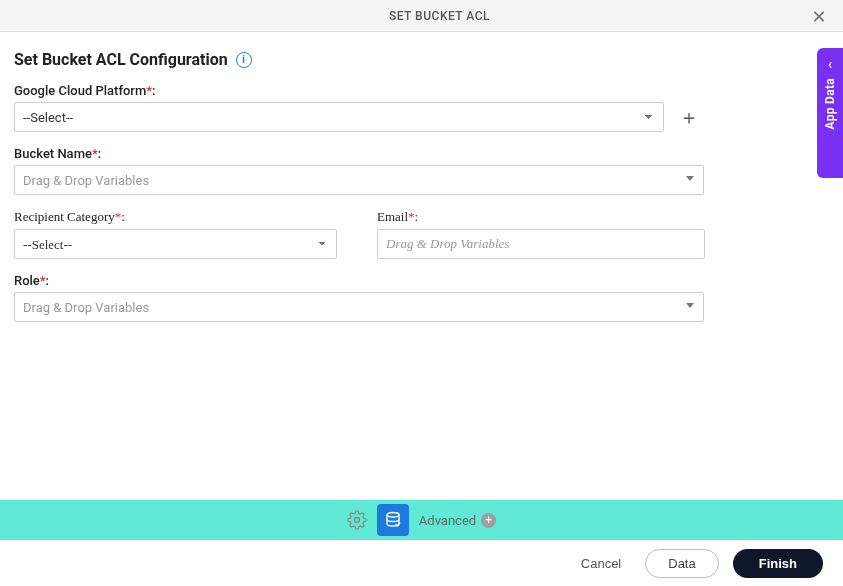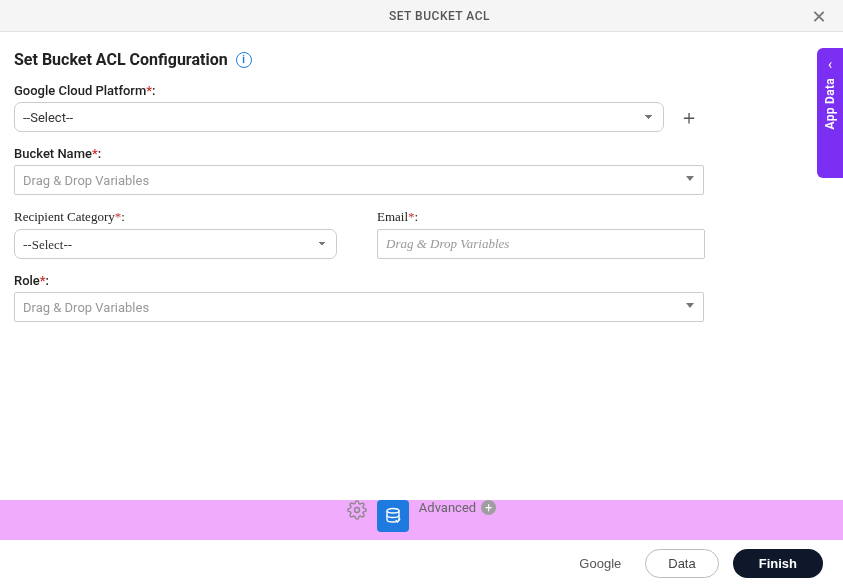--- a/index.html
+++ b/index.html
@@ -100,21 +100,20 @@
     background: #fff;
     font-family: inherit;
   }
   .select {
     appearance: none;
     background-image: linear-gradient(45deg, transparent 50%, #777 50%), linear-gradient(135deg, #777 50%, transparent 50%);
     background-position: calc(100% - 14px) 12px, calc(100% - 10px) 12px;
     background-size: 4px 4px, 4px 4px;
     background-repeat: no-repeat;
     padding-right: 24px;
-    border-radius: 7px;
   }
   .input::placeholder { color: #999; font-style: italic; }
   .input.no-italic::placeholder { font-style: normal; }
   .plus-btn {
     width: 30px; height: 30px;
     display: flex; align-items: center; justify-content: center;
     cursor: pointer;
     color: #555;
     font-size: 20px;
     font-weight: 300;
@@ -147,23 +146,23 @@
     transform: rotate(180deg);
     font-size: 12px;
     font-weight: 600;
     letter-spacing: 0.3px;
   }
   .bottom-toolbar {
     position: absolute;
     left: 0; right: 0;
     bottom: 46px;
     height: 40px;
-    background: #f0abfc;
-    display: flex;
-    align-items: flex-start;
+    background: #5eead4;
+    display: flex;
+    align-items: center;
     justify-content: center;
     gap: 10px;
   }
   .gear-icon svg, .db-icon svg { display: block; }
   .gear-icon { color: #888; cursor: pointer; }
   .db-icon {
     width: 32px; height: 32px;
     background: #1f7ae0;
     border-radius: 4px;
     display: flex; align-items: center; justify-content: center;
@@ -310,16 +309,16 @@
       <path d="M16 18l2 2 3-4" stroke-linecap="round"></path>
     </svg>
   </span>
   <span class="advanced-link">
     <span>Advanced</span>
     <span class="adv-plus">+</span>
   </span>
 </div>
 
 <div class="footer">
-  <button class="btn-text">Google</button>
+  <button class="btn-text">Cancel</button>
   <button class="btn-outline">Data</button>
   <button class="btn-primary">Finish</button>
 </div>
 
 </body></html>

